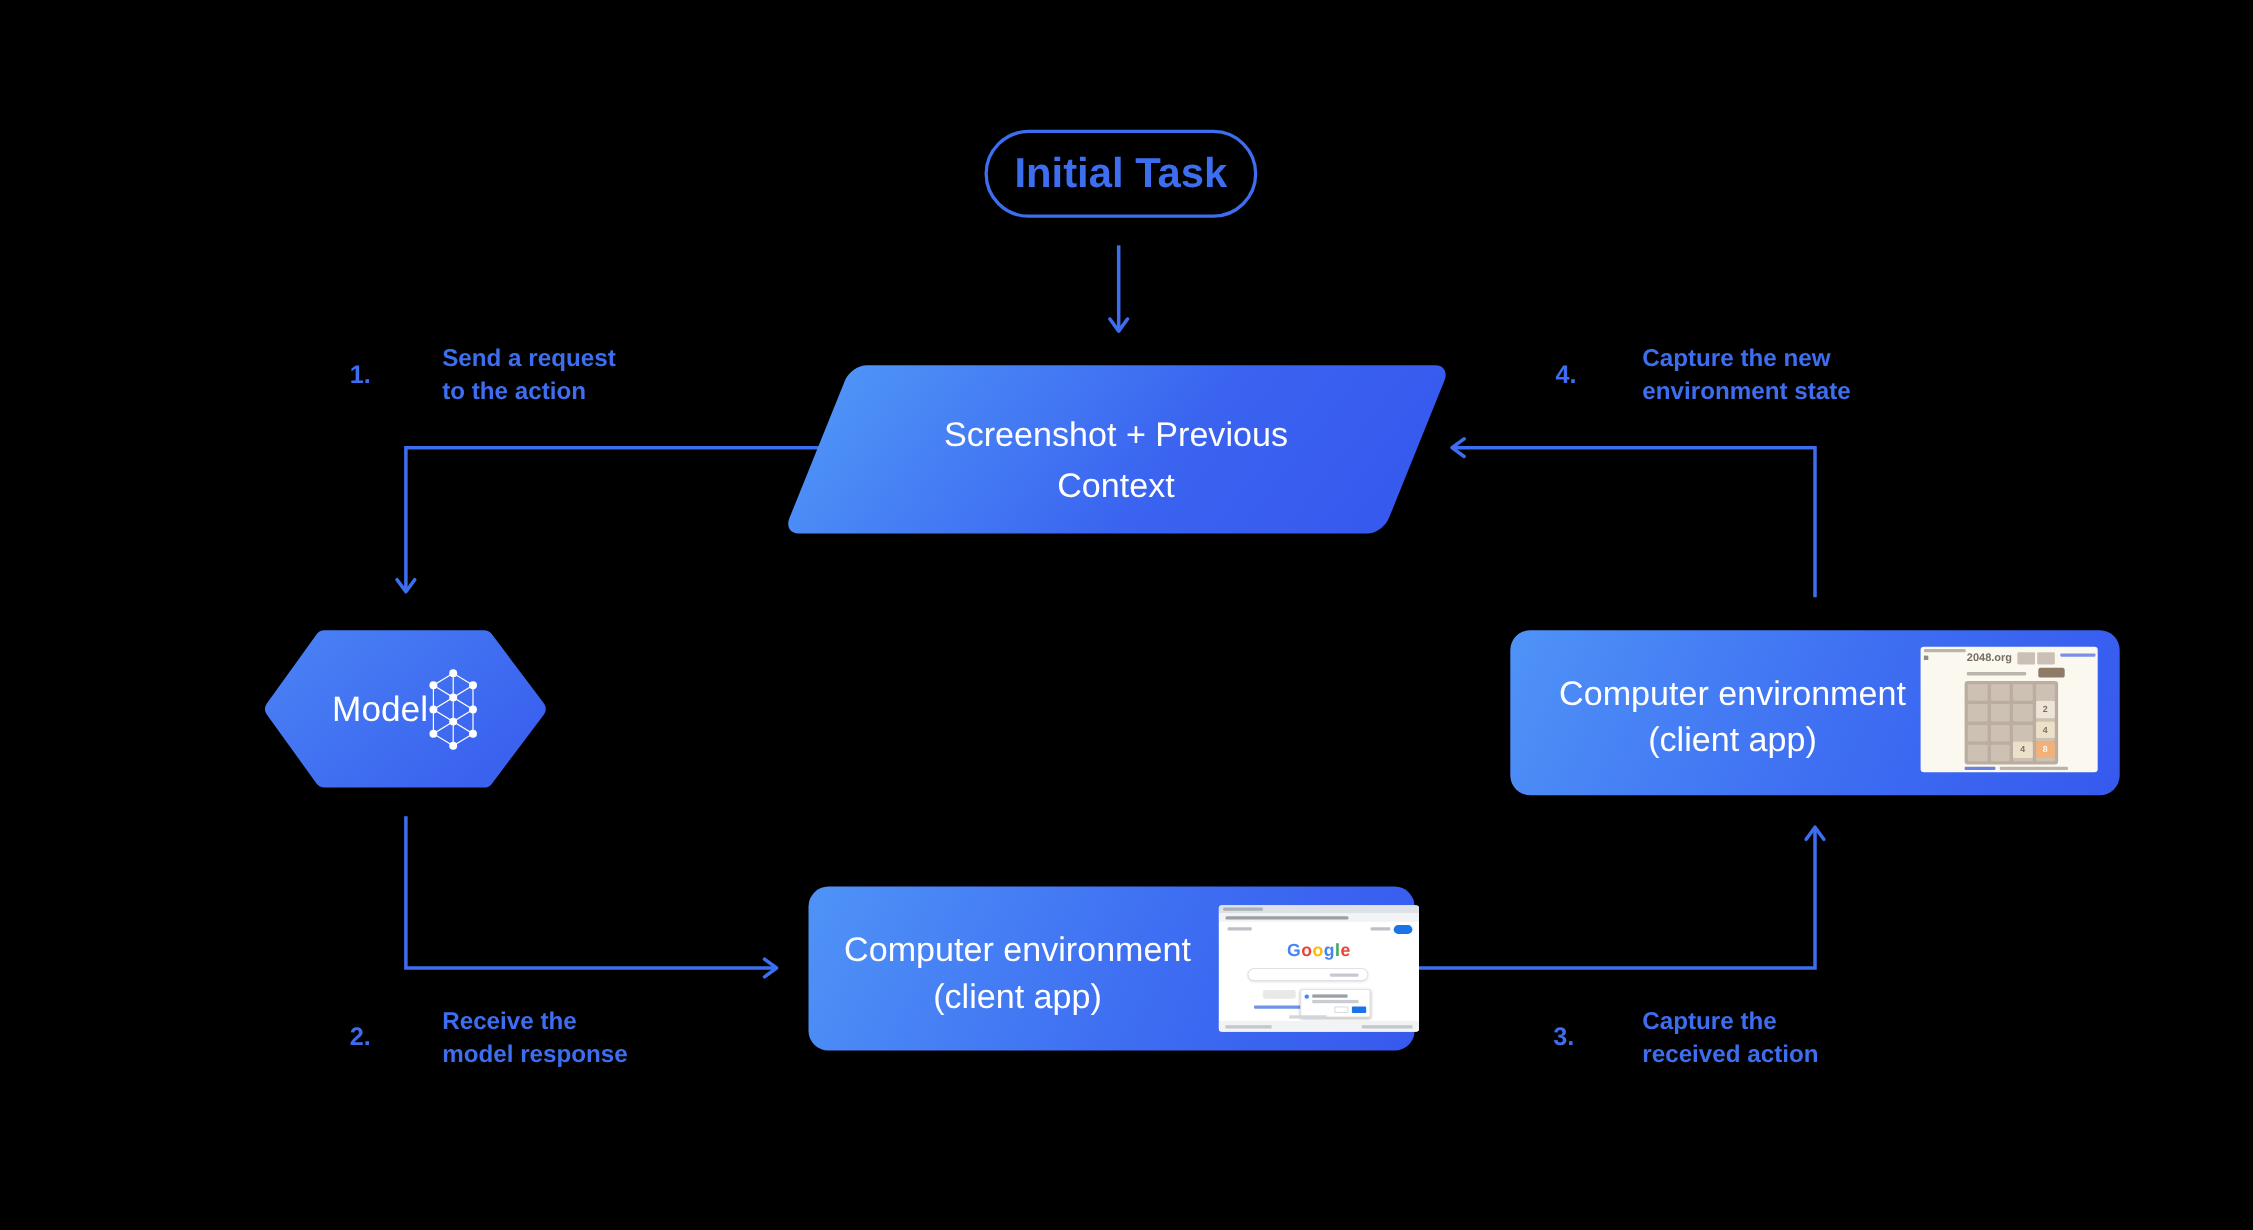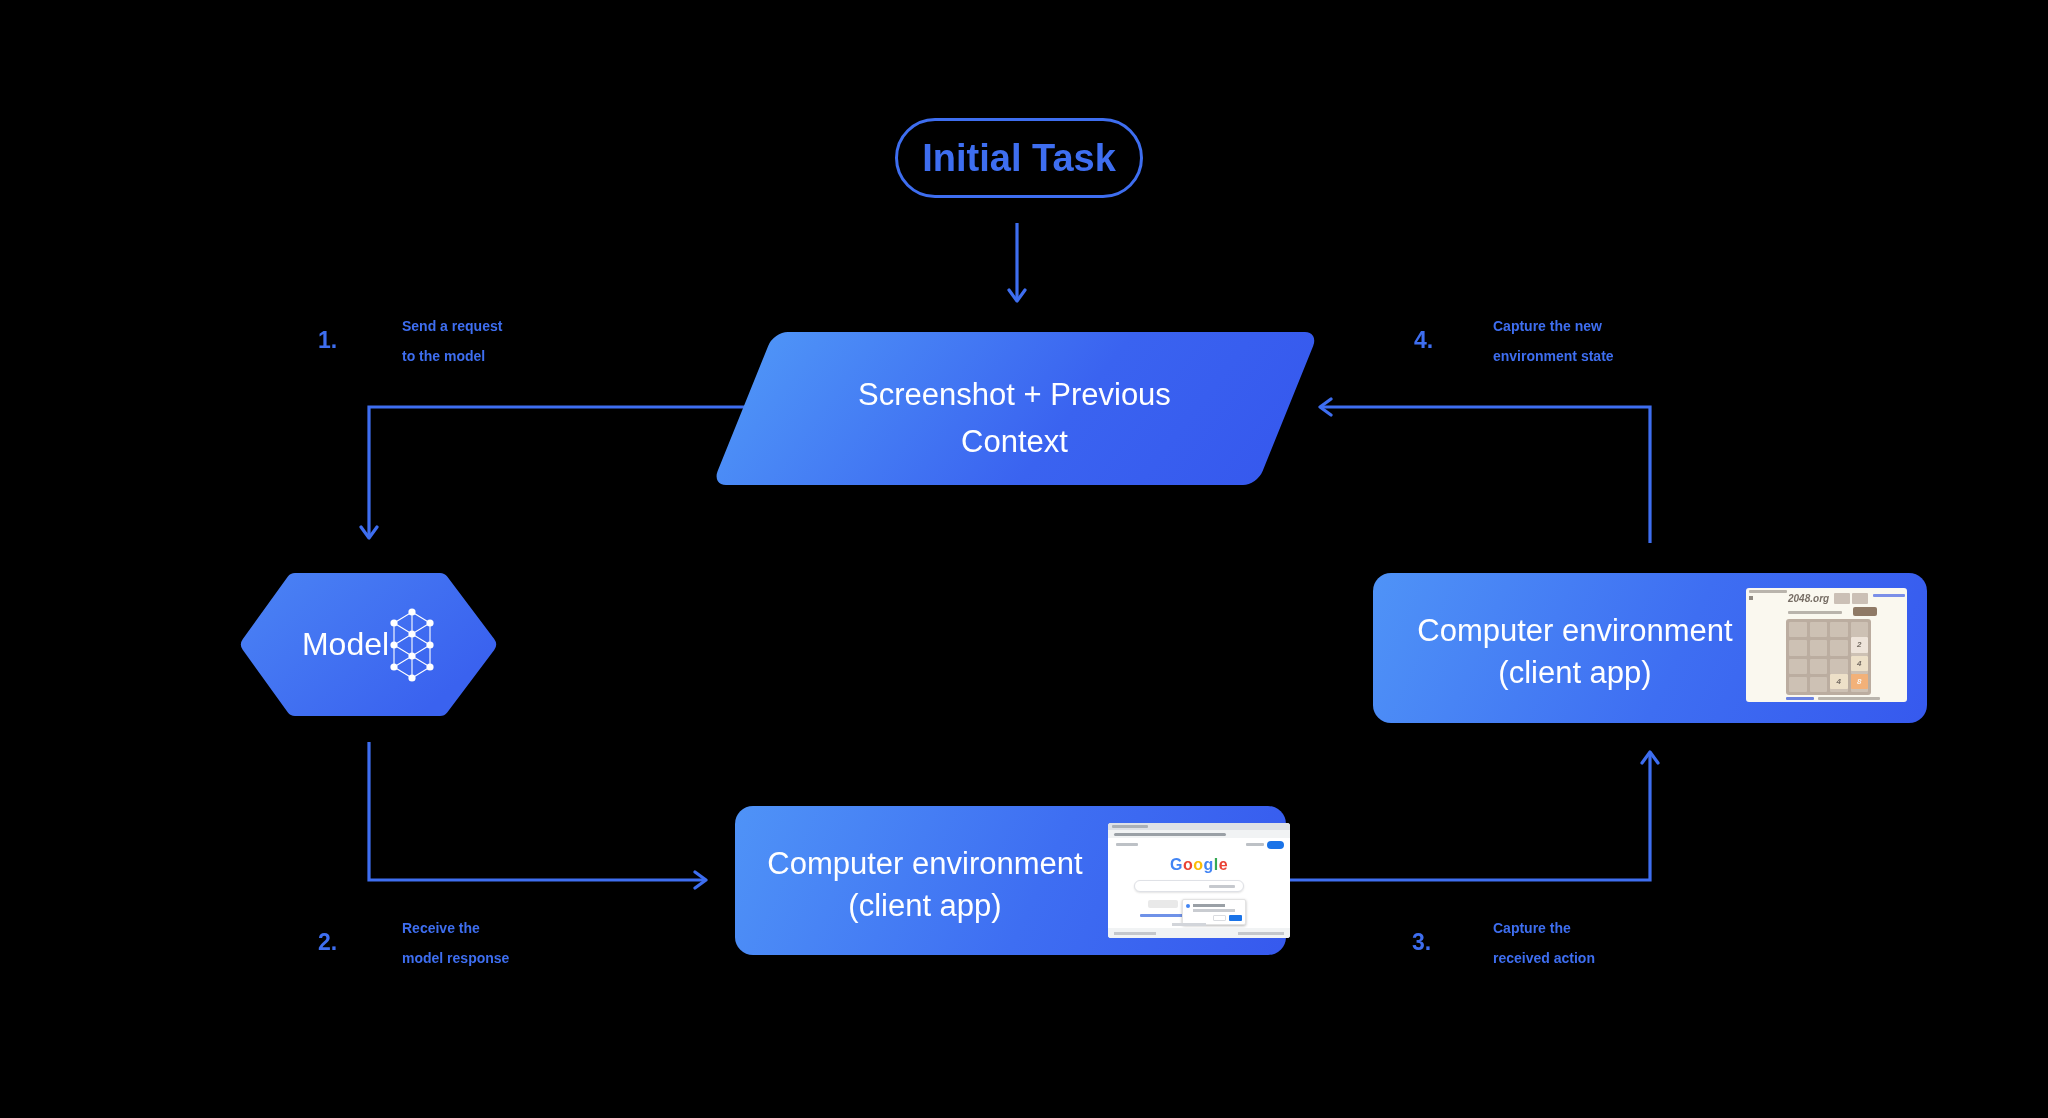--- a/index.html
+++ b/index.html
@@ -60,21 +60,21 @@
   .env-label {
     position:absolute; left:12px; top:0; width:380px; height:100%;
     display:flex; flex-direction:column; align-items:center; justify-content:center;
     padding-top:8px;
     color:#ffffff; font-size:31px; line-height:42px; text-align:center;
   }
   .env-box.bottom .env-label { left:0; }
 
   
   .step-num { color:#3e6ef0; font-size:23px; font-weight:bold; z-index:2; }
-  .step-text { color:#3e6ef0; font-size:14px; font-weight:bold; line-height:30px; z-index:2; }
+  .step-text { color:#3e6ef0; font-size:22px; font-weight:bold; line-height:30px; z-index:2; }
   .s1n { left:318px; top:327px; } .s1t { left:402px; top:311px; }
   .s2n { left:318px; top:929px; } .s2t { left:402px; top:913px; }
   .s3n { left:1412px; top:929px; } .s3t { left:1493px; top:913px; }
   .s4n { left:1414px; top:327px; } .s4t { left:1493px; top:311px; }
 
   
   .g-thumb {
     position:absolute; left:373px; top:17px; width:182px; height:115px;
     background:#ffffff; border-radius:3px; overflow:hidden;
   }
@@ -102,21 +102,21 @@
   .g-d-btnw { position:absolute; right:19px; bottom:3px; width:13px; height:6px; border:1px solid #dadce0; border-radius:1px; background:#fff; }
   .g-d-btnb { position:absolute; right:3px; bottom:3px; width:13px; height:6px; background:#1a73e8; border-radius:1px; }
   .g-footer { position:absolute; left:0; bottom:0; width:100%; height:10px; background:#f1f3f4; }
   .g-f-l { position:absolute; left:6px; bottom:3.5px; width:42px; height:3px; background:#c4c7cc; }
   .g-f-r { position:absolute; right:6px; bottom:3.5px; width:46px; height:3px; background:#c4c7cc; }
   .g-prefoot { position:absolute; left:64px; bottom:12px; width:34px; height:3px; background:#d2d5da; }
 
   
   .z-thumb {
     position:absolute; left:373px; top:15px; width:161px; height:114px;
-    background:#faf8ef; border-radius:3px; overflow:hidden;font-style:italic;
+    background:#faf8ef; border-radius:3px; overflow:hidden;
   }
   .z-tabtext { position:absolute; left:3px; top:2px; width:38px; height:3px; background:#b9b4ac; border-radius:1px; }
   .z-favicon { position:absolute; left:3px; top:8px; width:4px; height:4px; background:#8f8a82; }
   .z-title { position:absolute; left:42px; top:5px; font-size:10px; font-weight:bold; color:#776e65; }
   .z-score1 { position:absolute; left:88px; top:5px; width:16px; height:11px; background:#cbc0b6; border-radius:1px; }
   .z-score2 { position:absolute; left:106px; top:5px; width:16px; height:11px; background:#cbc0b6; border-radius:1px; }
   .z-links { position:absolute; right:2px; top:6px; width:32px; height:3px; background:#7b8fe8; border-radius:1px; }
   .z-sub { position:absolute; left:42px; top:23px; width:54px; height:3px; background:#b9b4ac; border-radius:1px; }
   .z-newgame { position:absolute; left:107px; top:19px; width:24px; height:9px; background:#8f7a66; border-radius:2px; }
   .z-grid { position:absolute; left:40px; top:31px; width:85px; height:76px;
@@ -271,21 +271,21 @@
     <div class="g-footer">
       <div class="g-f-l"></div>
       <div class="g-f-r"></div>
     </div>
   </div>
 </div>
 
 <div class="abs step-num s1n">1.</div>
 <div class="abs step-text s1t">
   <div>Send a request</div>
-  <div>to the model</div>
+  <div>to the action</div>
 </div>
 
 <div class="abs step-num s2n">2.</div>
 <div class="abs step-text s2t">
   <div>Receive the</div>
   <div>model response</div>
 </div>
 
 <div class="abs step-num s3n">3.</div>
 <div class="abs step-text s3t">

